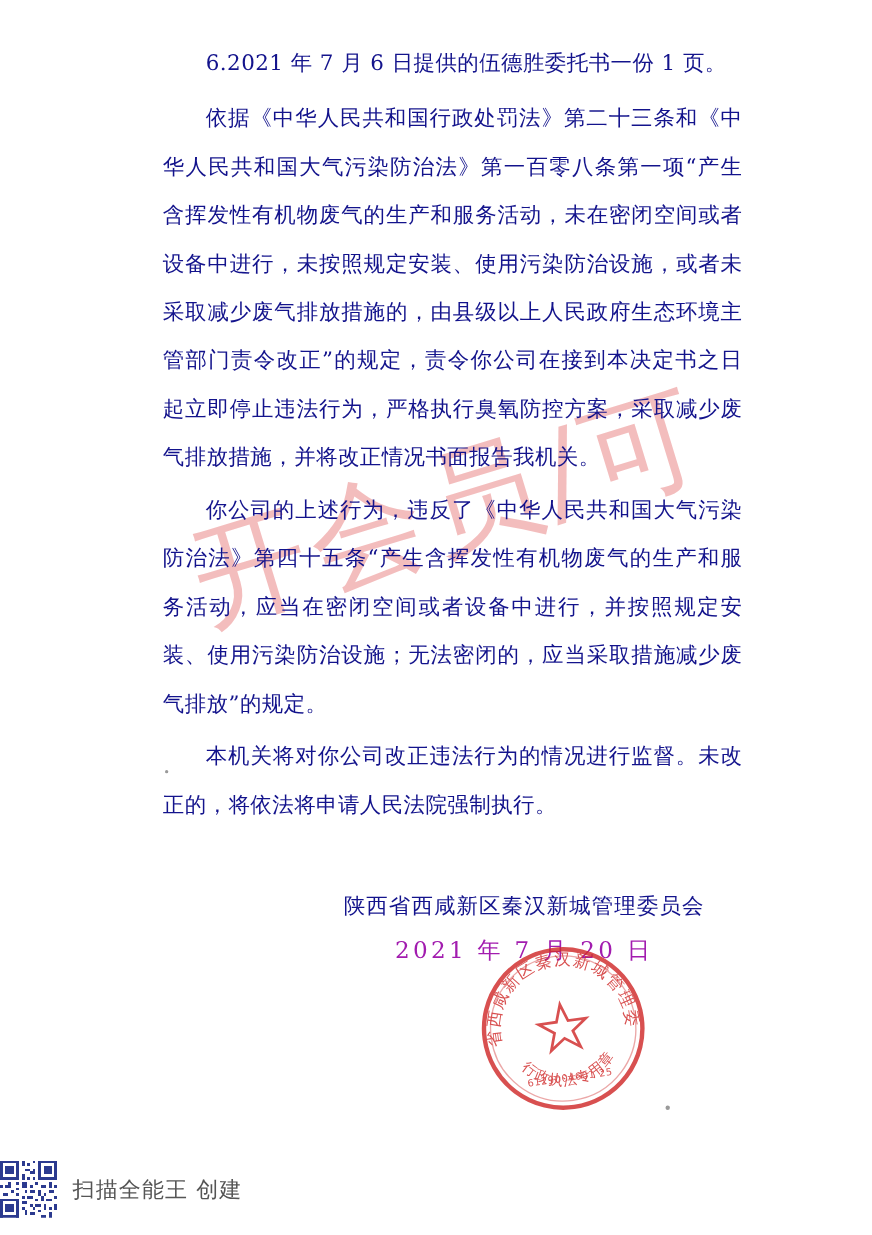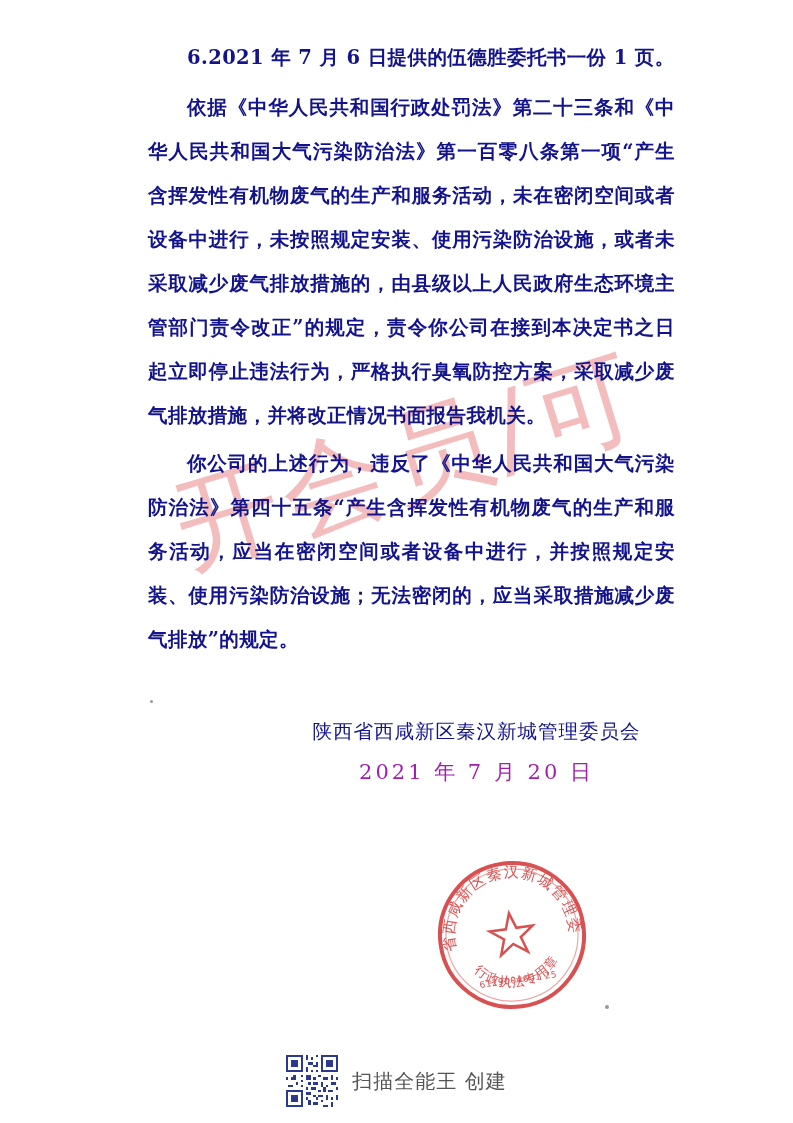--- a/index.html
+++ b/index.html
@@ -30,21 +30,20 @@
 
   p.para {
     margin: 0 0 4px 0;
     font-size: 19.5px;
     line-height: 44px;
     color: #13138c;
     text-align: justify;
     text-justify: inter-ideograph;
     letter-spacing: 0.4px;
     font-family: "DejaVu Serif", "Liberation Serif", serif;
-    font-weight: bold;
   }
   p.para.indent {
     text-indent: 39px;
   }
   p.para.first {
     text-indent: 39px;
     margin-bottom: 6px;
   }
 
   
@@ -98,21 +97,20 @@
   }
 
   
   .footer {
     position: absolute;
     left: 0;
     bottom: 16px;
     width: 793px;
     display: flex;
     align-items: center;
-    justify-content: center;
     gap: 14px;
     z-index: 5;
   }
   .qr {
     width: 52px;
     height: 52px;
     display: block;
   }
   .footer-label {
     font-size: 20px;
@@ -136,20 +134,21 @@
 
   <div class="watermark">开会员/可</div>
 
   <div class="speck" style="left:605px; top:1005px; width:4px; height:4px;"></div>
   <div class="speck" style="left:150px; top:700px; width:3px; height:3px;"></div>
 
   <div class="doc-body">
     <p class="para first">6.2021 年 7 月 6 日提供的伍德胜委托书一份 1 页。</p>
     <p class="para indent">依据《中华人民共和国行政处罚法》第二十三条和《中华人民共和国大气污染防治法》第一百零八条第一项“产生含挥发性有机物废气的生产和服务活动，未在密闭空间或者设备中进行，未按照规定安装、使用污染防治设施，或者未采取减少废气排放措施的，由县级以上人民政府生态环境主管部门责令改正”的规定，责令你公司在接到本决定书之日起立即停止违法行为，严格执行臭氧防控方案，采取减少废气排放措施，并将改正情况书面报告我机关。</p>
     <p class="para indent">你公司的上述行为，违反了《中华人民共和国大气污染防治法》第四十五条“产生含挥发性有机物废气的生产和服务活动，应当在密闭空间或者设备中进行，并按照规定安装、使用污染防治设施；无法密闭的，应当采取措施减少废气排放”的规定。</p>
+    <p class="para indent">本机关将对你公司改正违法行为的情况进行监督。未改正的，将依法将申请人民法院强制执行。</p>
   </div>
 
   <div class="sign-block">
     <div class="sign-line">陕西省西咸新区秦汉新城管理委员会</div>
     <div class="sign-date">2021 年 7 月 20 日</div>
   </div>
 
   <svg class="seal" viewBox="0 0 160 160" xmlns="http://www.w3.org/2000/svg">
     <g transform="rotate(-8 80 80)" opacity="0.82">
       <circle cx="80" cy="80" r="72" fill="none" stroke="#d02a2a" stroke-width="4"></circle>

